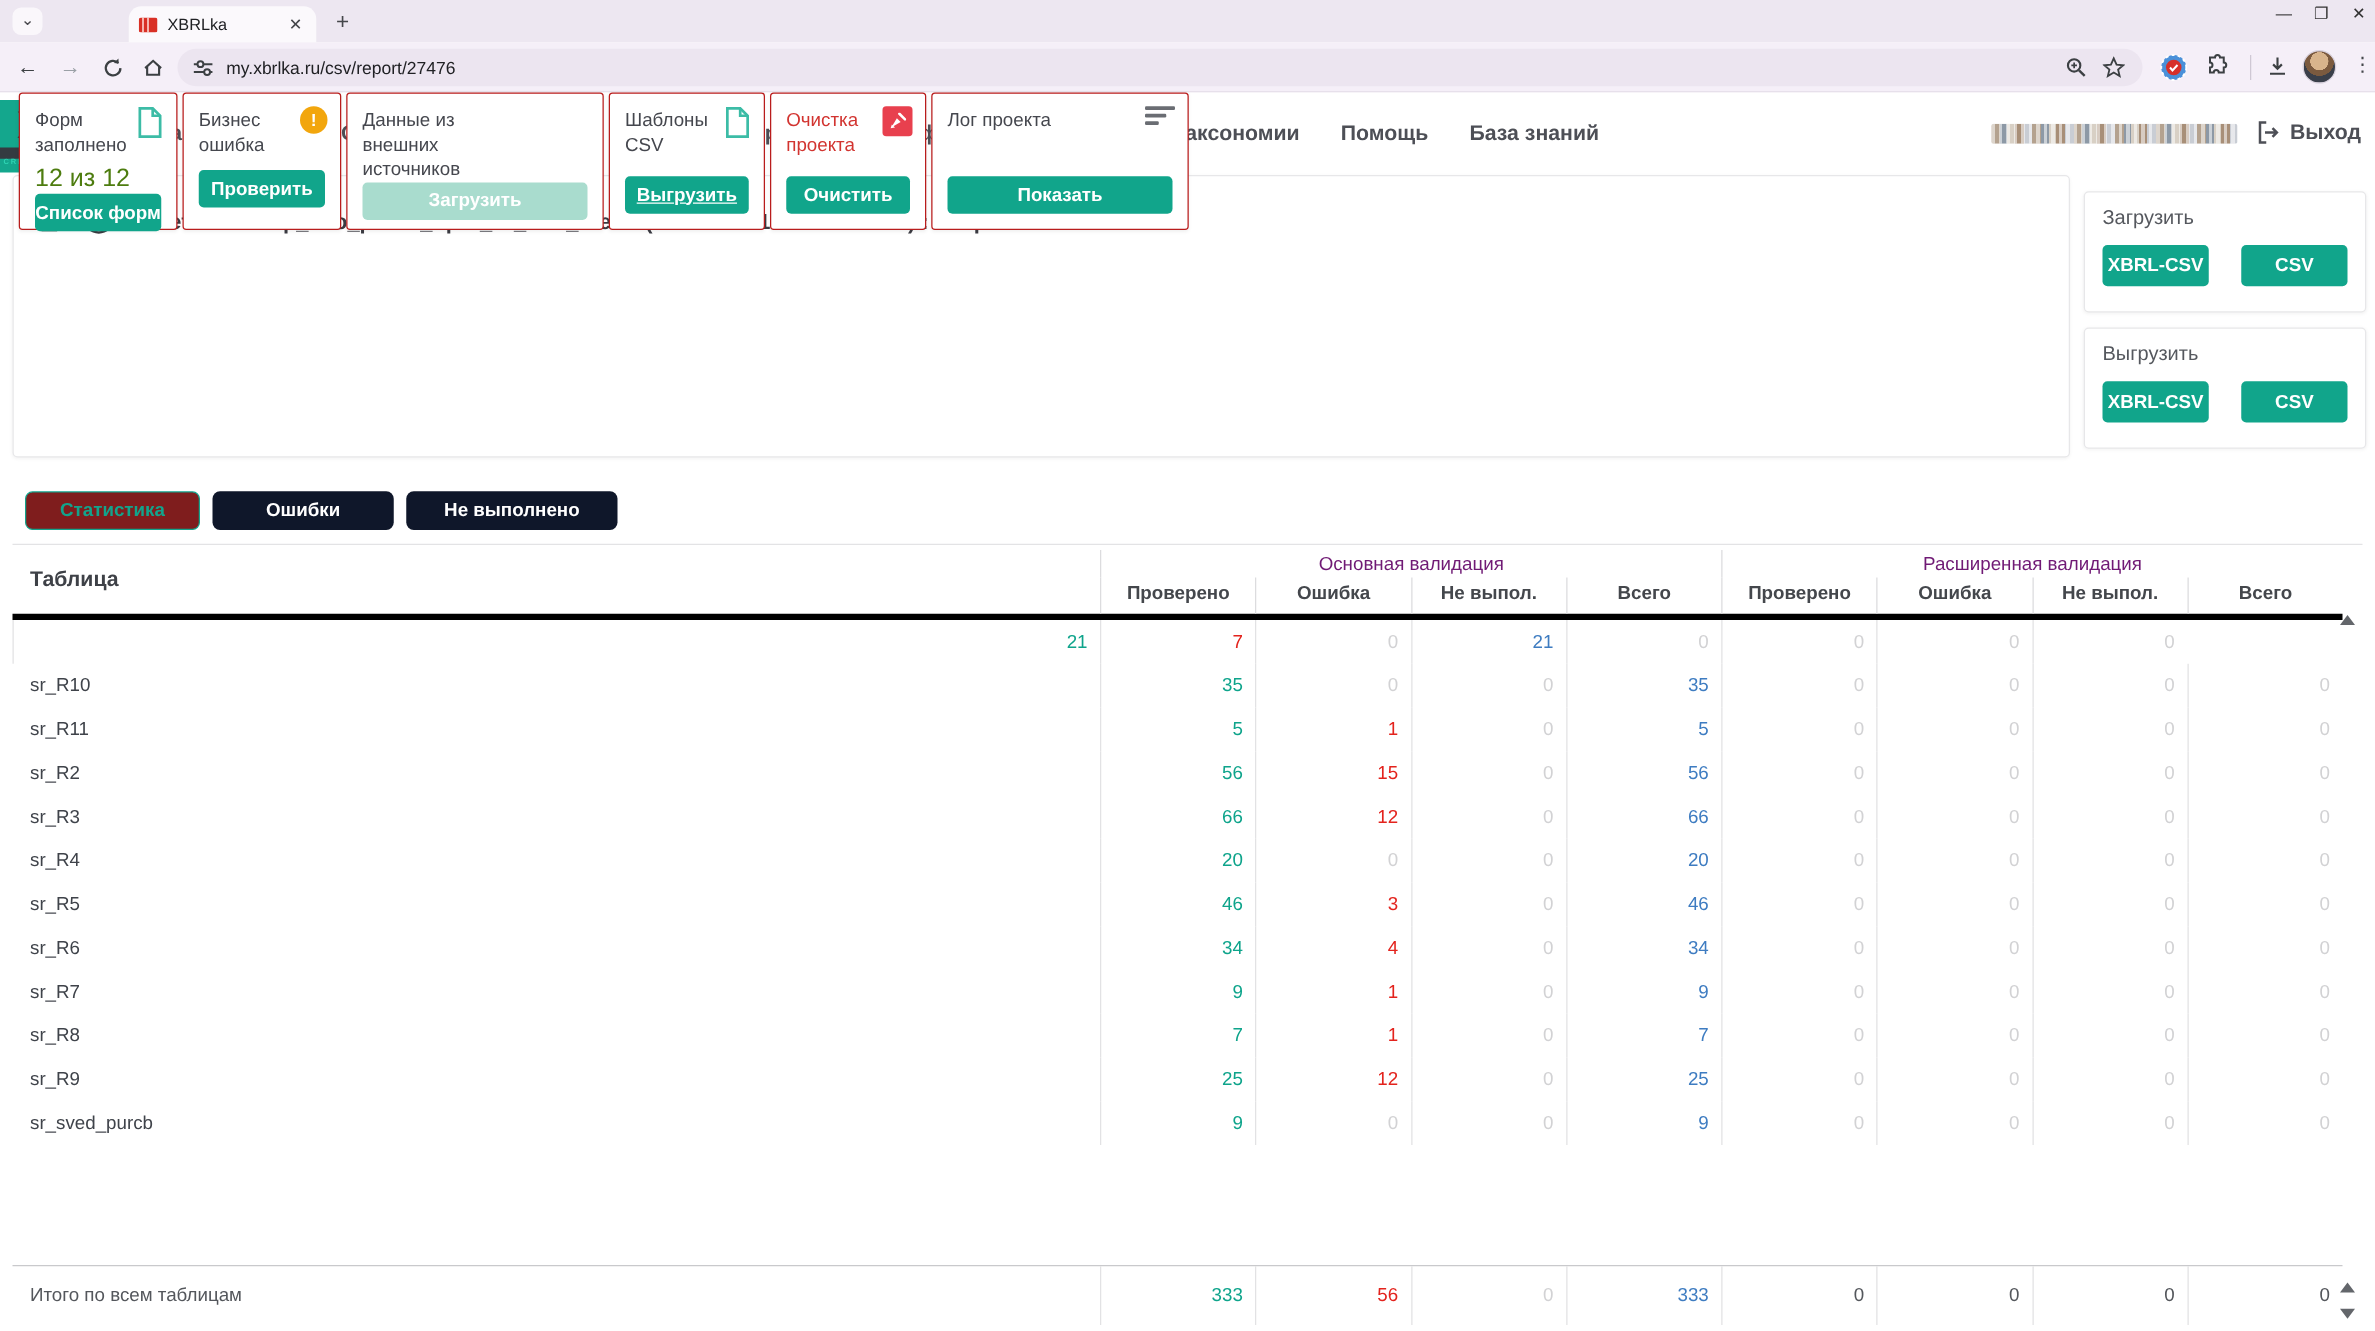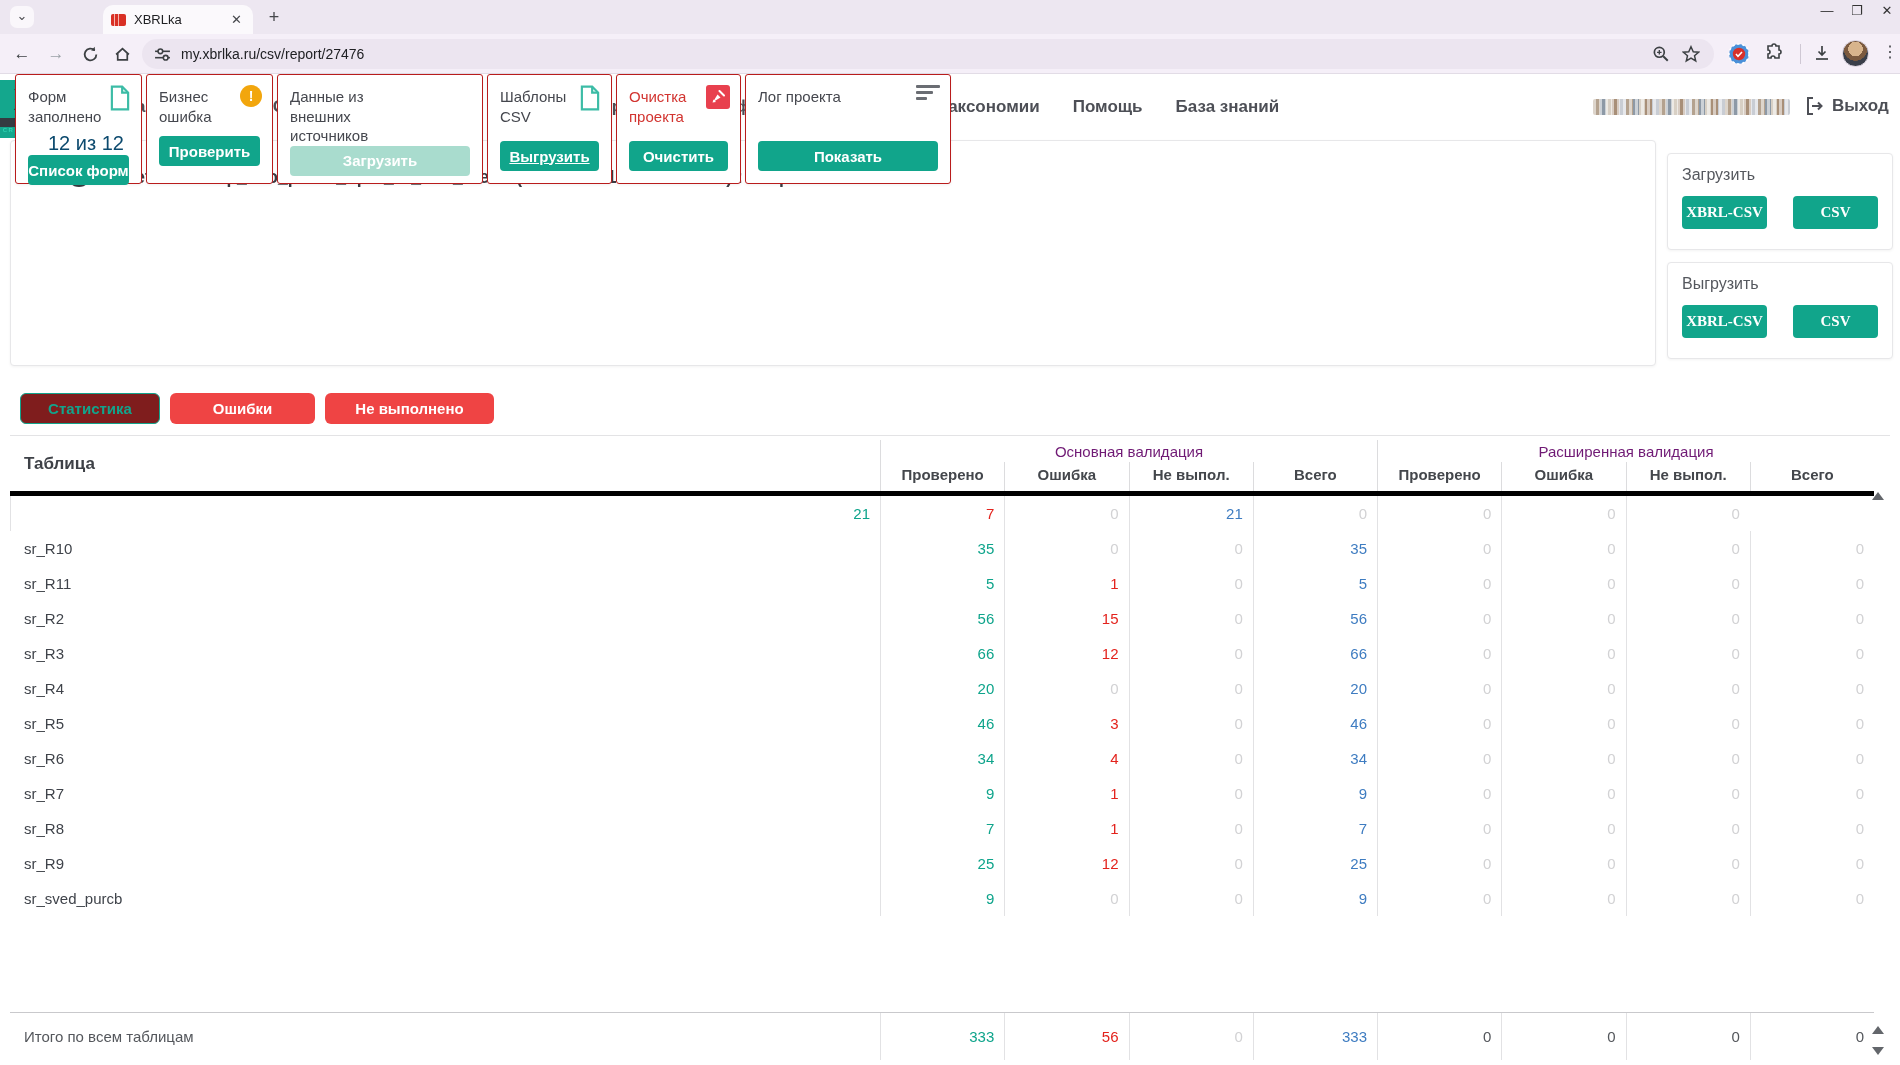--- a/index.html
+++ b/index.html
@@ -53,44 +53,44 @@
   .lock-ico { position:absolute; left:16px; top:18px; cursor:pointer; }
   .info-ico { position:absolute; left:56px; top:22px; width:24px; height:24px; border:2px solid #3A3A40; border-radius:50%;
     text-align:center; line-height:20px; font-size:15px; font-weight:bold; color:#3A3A40; cursor:pointer;
     font-family:"Liberation Serif", serif; font-style:italic; }
   .report-title { position:absolute; left:92px; top:26px; font-size:17.5px; font-weight:bold; color:#3C3C43; }
 
   .mini-card { position:absolute; top:74px; height:110px; background:#fff; border:1px solid #b91c1c; border-radius:3px;
     box-shadow:0 1px 3px rgba(0,0,0,.06); padding:12px; display:flex; flex-direction:column; }
   .mc-title { font-size:15px; color:#45474E; line-height:1.3; }
   .mc-title.red { color:#D23430; }
-  .mc-value { font-size:20px; color:#0c4a6e; margin-top:6px;margin-left:20px; }
+  .mc-value { font-size:20px; color:#4d7c0f; margin-top:6px; }
   .mc-btn { height:30px; border:none; border-radius:4px; background:#11A58B; color:#fff; font-size:15px; font-weight:bold;
     cursor:pointer; font-family:inherit; width:100%; }
   .mc-btn.disabled { background:#A9DCCE; cursor:default; }
   .mc-btn.underline { text-decoration:underline; }
   .mc-bottom { margin-top:auto; }
   .mc-iconbox { position:absolute; top:10px; right:10px; }
   .warn-circle { width:22px; height:22px; border-radius:50%; background:#F2A60D; color:#fff; font-weight:bold;
     text-align:center; line-height:22px; font-size:14px; }
   .danger-sq { width:24px; height:24px; border-radius:3px; background:#E8404E; display:flex; align-items:center; justify-content:center; }
   .log-lines div { height:3px; background:#6A6D73; margin-bottom:3px; border-radius:1px; }
 
   .side-card { position:absolute; left:1667px; width:226px; height:97px; background:#fff; border:1px solid #E7E7E9;
     border-radius:4px; box-shadow:0 1px 3px rgba(0,0,0,.05); padding:12px 14px; }
   .side-title { font-size:16px; color:#55585E; }
-  .side-btns { display:flex; gap:26px; margin-top:12px;font-family:Liberation Serif, serif; }
+  .side-btns { display:flex; gap:26px; margin-top:12px; }
   .side-btn { flex:1; height:33px; border:none; border-radius:4px; background:#11A58B; color:#fff; font-size:15px;
     font-weight:bold; cursor:pointer; font-family:inherit; }
 
   
   .tabbtn { position:absolute; top:393px; height:31px; border-radius:6px; font-size:15px; font-weight:bold;
     display:flex; align-items:center; justify-content:center; cursor:pointer; }
   .tabbtn.active { background:#7f1d1d; border:1px solid #12A48C; color:#12A48C; }
-  .tabbtn.plain { background:#ef4444; color:#fff; }
+  .tabbtn.plain { background:#0f172a; color:#fff; }
   .tabs-underline { position:absolute; left:10px; top:435px; width:1880px; height:1px; background:#E3E3E5; }
 
   
   .tbl { position:absolute; left:10px; top:440px; width:1864px; }
   .grid9 { display:grid; grid-template-columns:870px repeat(8, 1fr); }
   .thg-cell { grid-column:span 4; text-align:center; font-size:15px; font-weight:normal; color:#701a75;
     border-left:1px solid #DCDCDE; padding:3px 0 2px; }
   .ths-cell { text-align:center; font-size:15px; font-weight:bold; color:#44474C; border-left:1px solid #DCDCDE; padding:4px 0 8px; }
   .tbl-head { border-bottom:5px solid #000000; position:relative; }
   .col-table-label { position:absolute; left:14px; top:14px; font-size:17px; font-weight:bold; color:#3E4147; }

